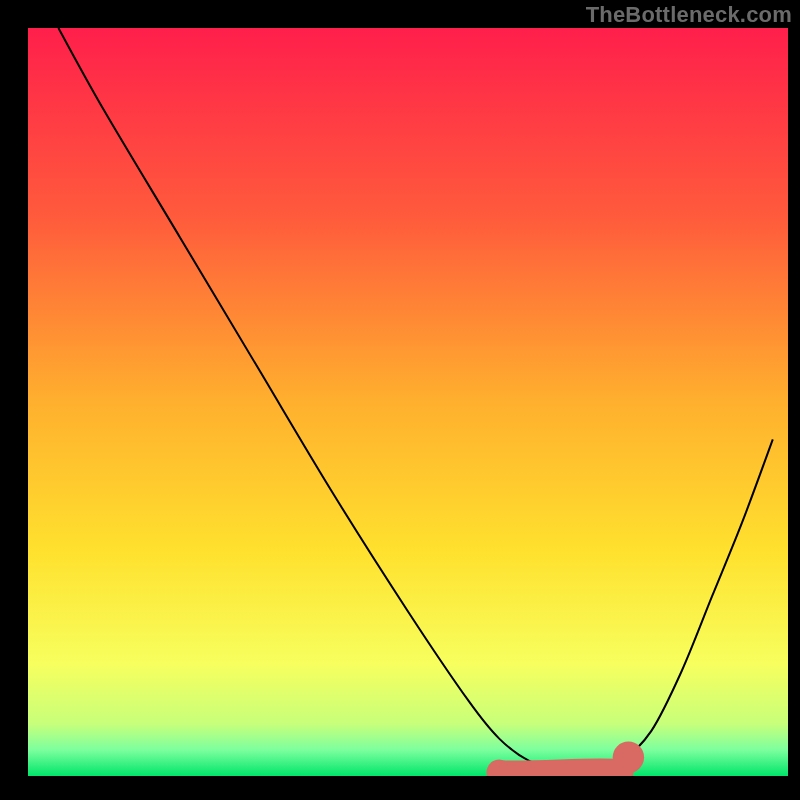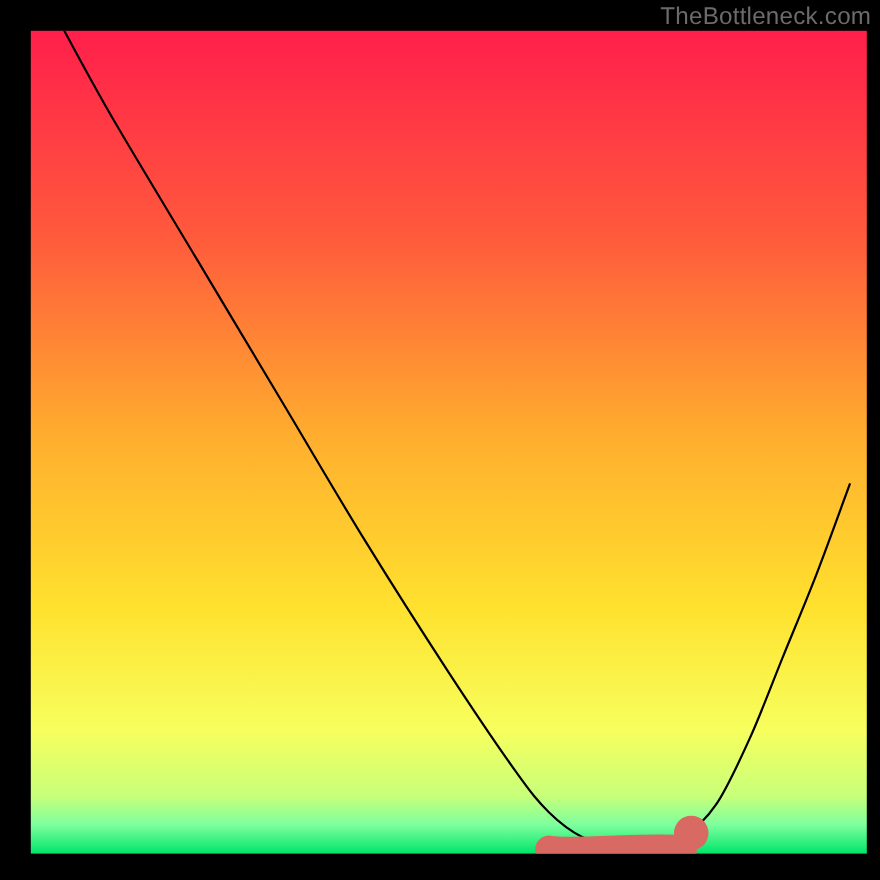--- a/index.html
+++ b/index.html
@@ -14,21 +14,21 @@
   .stage {
     position: absolute;
     inset: 0;
   }
   .watermark {
     position: absolute;
     top: 2px;
     right: 8px;
     color: #6b6b6b;
     font-size: 22px;
-    font-weight: 400;
+    font-weight: 700;
     letter-spacing: 0.2px;
     user-select: none;
   }
   svg { display: block; }
 </style>
 </head>
 <body>
 
 <div class="stage">
   <svg id="chart-svg" width="800" height="800" viewBox="0 0 800 800">

